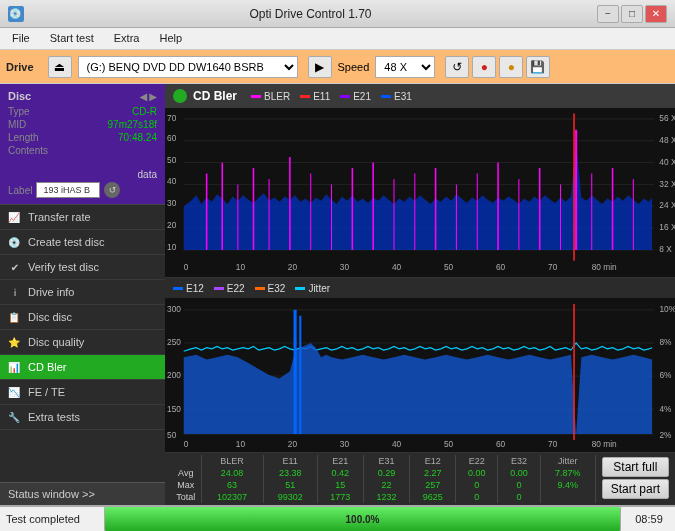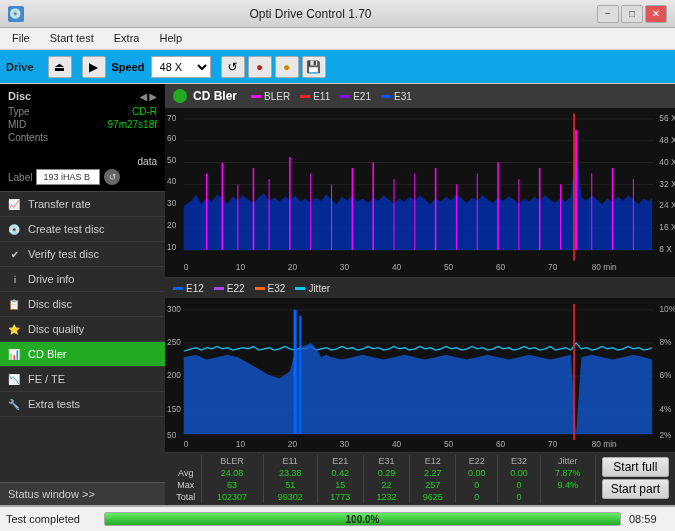--- a/index.html
+++ b/index.html
@@ -20,37 +20,37 @@
 
     
     .menu-bar {
       background: #f0f0f0; border-bottom: 1px solid #ccc;
       display: flex; align-items: flex-start; padding: 2px 4px; height: 22px; gap: 4px;
     }
     .menu-item { padding: 2px 8px; cursor: pointer; font-size: 11px; color: #222; }
 
     
     .drive-bar {
-      background: #0ea5e9; border-bottom: 1px solid #ccc;
+      background: #fdba74; border-bottom: 1px solid #ccc;
       display: flex; align-items: center; padding: 3px 6px; height: 34px; gap: 6px;
     }
     .drive-label { font-size: 11px; font-weight: bold; color: #222; margin-right: 4px; }
     .drive-select { height: 22px; font-size: 11px; background: white; border: 1px solid #aaa; padding: 1px 4px; width: 220px; }
     .drive-icons { display: flex; gap: 3px; margin-left: 4px; }
     .drive-icon-btn { width: 24px; height: 22px; background: #e8e8e8; border: 1px solid #aaa; border-radius: 2px; cursor: pointer; display: flex; align-items: center; justify-content: center; font-size: 12px; }
-    .speed-label { font-size: 11px; font-weight: bold; }
+    .speed-label { font-size: 11px; font-weight: normal; }
     .speed-select { height: 22px; font-size: 11px; background: white; border: 1px solid #aaa; padding: 1px 4px; width: 60px; }
     .speed-icons { display: flex; gap: 3px; margin-left: 4px; }
 
     
     .main { display: flex; height: calc(531px - 28px - 22px - 34px - 26px); }
 
     
     .sidebar { width: 165px; background: #2b2b2b; display: flex; flex-direction: column; flex-shrink: 0; }
-    .disc-info { background: #000000; padding: 6px 8px; border-bottom: 1px solid #444; }
+    .disc-info { background: #4c1d95; padding: 6px 8px; border-bottom: 1px solid #444; }
     .disc-header { display: flex; align-items: center; justify-content: space-between; margin-bottom: 4px; }
     .disc-title { color: #ccc; font-size: 11px; font-weight: bold; }
     .disc-arrows { display: flex; gap: 2px; }
     .disc-arrow { color: #888; font-size: 10px; cursor: pointer; }
     .disc-row { display: flex; justify-content: space-between; margin-bottom: 2px; }
     .disc-key { color: #888; font-size: 10px; }
     .disc-val { color: #00cc00; font-size: 10px; }
     .disc-val-white { color: #ccc; font-size: 10px; margin-top: 24px; }
     .label-row { display: flex; align-items: center; gap: 4px; margin-top: 2px; }
     .label-input { background: white; border: 1px solid #888; font-size: 9px; width: 64px; height: 16px; padding: 1px 6px; color: #333; }
@@ -89,24 +89,24 @@
     .stats-table .row-label { color: #ccc; text-align: center; }
     .start-buttons { display: flex; flex-direction: column; gap: 2px; padding: 2px 0 2px 6px; }
     .start-btn { background: linear-gradient(to bottom, #e8e8e8, #d0d0d0); border: 1px solid #aaa; border-radius: 2px; font-size: 12px; padding: 2px 8px; cursor: pointer; white-space: nowrap; }
 
     
     .status-bar {
       height: 26px; background: #f0f0f0; border-top: 2px solid #aaa;
       display: flex; align-items: center; padding: 0 6px; gap: 8px;
     }
     .status-text { font-size: 11px; color: #222; min-width: 90px; }
-    .progress-bar-container { flex: 1; height: 14px; background: #ddd; border: 1px solid #aaa; border-radius: 2px; overflow: hidden; position: relative; }
+    .progress-bar-container { flex: 1; height: 26px; background: #ddd; border: 1px solid #aaa; border-radius: 2px; overflow: hidden; position: relative; }
     .progress-bar-fill { height: 100%; background: linear-gradient(to bottom, #66ee66, #22aa22); }
     .progress-text { position: absolute; top: 0; left: 0; right: 0; bottom: 0; display: flex; align-items: center; justify-content: center; font-size: 10px; color: #222; font-weight: bold; }
-    .status-time { font-size: 11px; color: #222; min-width: 40px; text-align: left; }
+    .status-time { font-size: 11px; color: #222; min-width: 40px; text-align: center; }
   </style>
 </head>
 <body>
 
 <div class="title-bar">
   <div class="title-bar-icon">💿</div>
   <span class="title-bar-text">Opti Drive Control 1.70</span>
   <div class="title-bar-controls">
     <div class="title-bar-btn">−</div>
     <div class="title-bar-btn">□</div>
@@ -119,20 +119,23 @@
   <span class="menu-item">Start test</span>
   <span class="menu-item">Extra</span>
   <span class="menu-item">Help</span>
 </div>
 
 <div class="drive-bar">
   <span class="drive-label">Drive</span>
   <div class="drive-icons">
     <div class="drive-icon-btn" title="Eject">⏏</div>
   </div>
+  <select class="drive-select">
+    <option>(G:)  BENQ DVD DD DW1640 BSRB</option>
+  </select>
   <div class="speed-icons">
     <div class="drive-icon-btn">▶</div>
   </div>
   <span class="speed-label">Speed</span>
   <select class="speed-select">
     <option>48 X</option>
   </select>
   <div class="drive-icons">
     <div class="drive-icon-btn">↺</div>
     <div class="drive-icon-btn" style="color:#cc2222;">●</div>
@@ -152,20 +155,24 @@
           <span class="disc-arrow">▶</span>
         </div>
       </div>
       <div class="disc-row">
         <span class="disc-key">Type</span>
         <span class="disc-val">CD-R</span>
       </div>
       <div class="disc-row">
         <span class="disc-key">MID</span>
         <span class="disc-val">97m27s18f</span>
+      </div>
+      <div class="disc-row">
+        <span class="disc-key">Length</span>
+        <span class="disc-val">70:48.24</span>
       </div>
       <div class="disc-row">
         <span class="disc-key">Contents</span>
         <span class="disc-val-white">data</span>
       </div>
       <div class="label-row">
         <span class="disc-key">Label</span>
         <input class="label-input" value="193 iHAS B N d" style="">
         <div class="label-icon">↺</div>
       </div>

